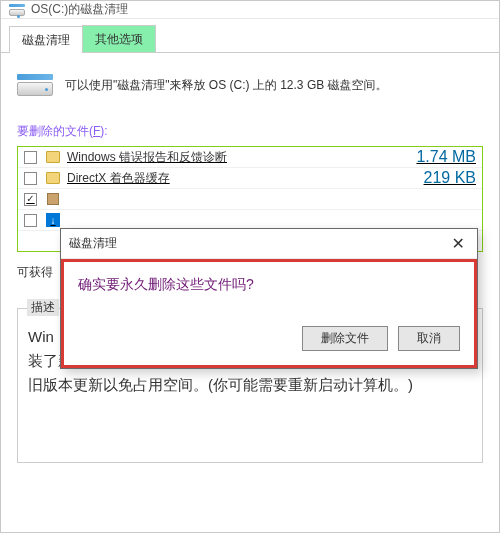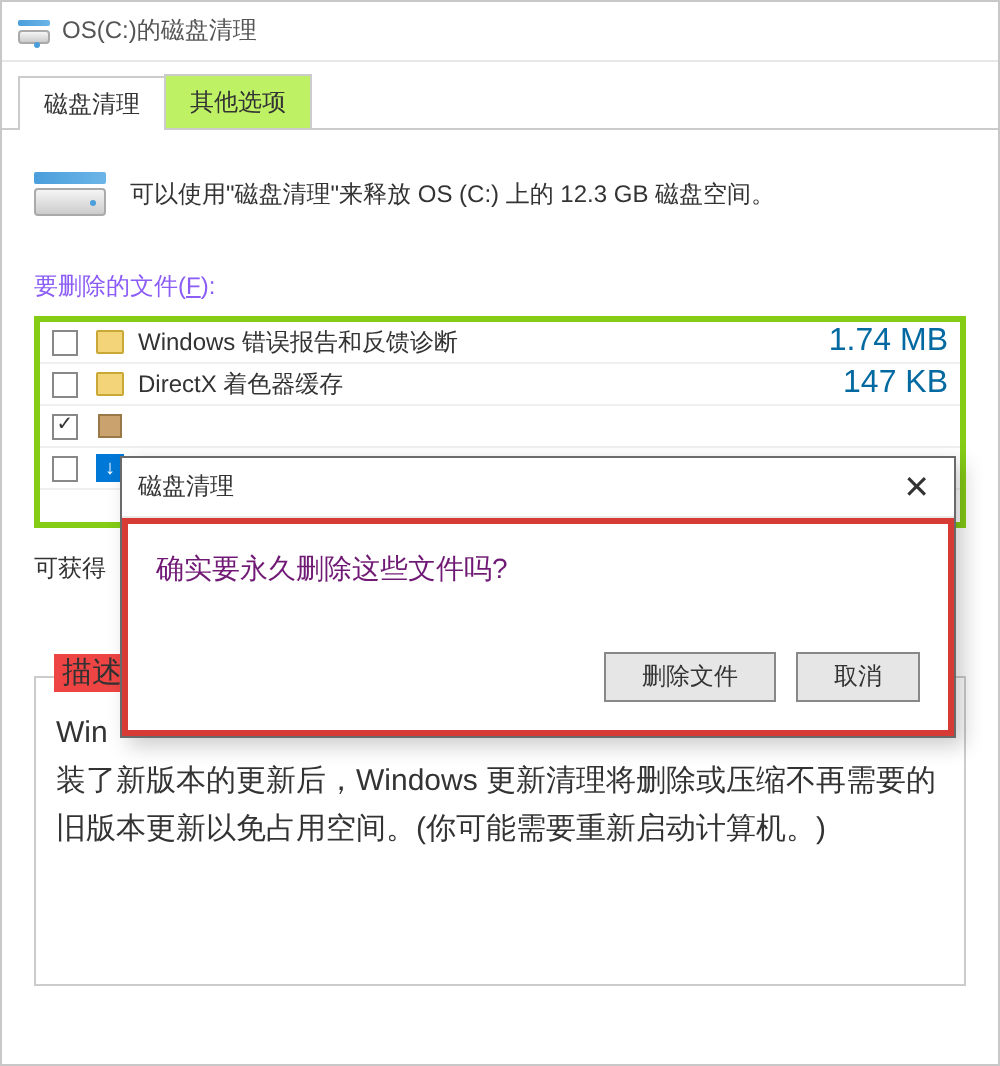--- a/index.html
+++ b/index.html
@@ -14,40 +14,40 @@
     }
     .window {
       border: 1px solid #c8c8c8;
       width: 500px;
       height: 533px;
       display: flex;
       flex-direction: column;
       background: #fff;
     }
     .titlebar {
-      height: 30px;
+      height: 18px;
       display: flex;
       align-items: center;
       padding: 0 8px;
       font-size: 12px;
       color: #555;
       border-bottom: 1px solid #e8e8e8;
     }
     .titlebar .icon { width: 16px; height: 16px; margin-right: 6px; }
     .tabs {
       display: flex;
       border-bottom: 1px solid #ccc;
       padding: 6px 8px 0 8px;
       gap: 0;
     }
     .tab {
       padding: 5px 12px 4px 12px;
       border: 1px solid #ccc;
       border-bottom: none;
-      background: #bef264;
+      background: #86efac;
       font-size: 12px;
       color: #333;
       cursor: pointer;
       position: relative;
       margin-right: -1px;
     }
     .tab.active {
       background: #fff;
       top: 1px;
     }
@@ -72,23 +72,24 @@
     .disk-icon .bot { height: 14px; background: linear-gradient(to bottom, #f5f5f5, #ccc); border: 1px solid #aaa; border-radius: 2px; margin-top: 2px; position: relative; }
     .disk-icon .bot::after { content:""; position:absolute; right:4px; top:5px; width:3px; height:3px; background:#4a9edb; border-radius:50%; }
     .info-text { color: #333; font-size: 12px; }
     .label-row {
       margin-bottom: 6px;
       font-size: 12px;
       color: #8b5cf6;
     }
     .underline { text-decoration: underline; }
     .filelist {
-      border: 3px solid #84cc16;
+      border: 1px solid #84cc16;
       height: 106px;
       overflow: hidden;
+      text-decoration: underline;
     }
     .file-row {
       display: flex;
       align-items: center;
       height: 21px;
       padding: 0 6px;
       border-bottom: 1px solid #f0f0f0;
     }
     .file-row .cb {
       width: 13px; height: 13px;
@@ -110,29 +111,28 @@
     .gainable {
       margin-top: 12px;
       font-size: 12px;
       color:#333;
     }
     .gainable .right { float:right; margin-right: 18px; }
     .desc-group {
       margin-top: 10px;
     }
     .group-label {
-      font-size: 15px;
+      font-size: 12px;
       color:#333;
       position: relative;
       top: 8px;
       left: 10px;
-      background:#ef4444;
+      background:#e5e5e5;
       padding: 0 4px;
       display:inline-block;
-      margin-top:16px;
     }
     .group-box {
       border: 1px solid #ccc;
       padding: 16px 10px 10px 10px;
       color:#333;
       font-size:15px;
       line-height: 1.6;
       height: 155px;
     }
 
@@ -219,21 +219,21 @@
           </div>
         <div class="fname">Windows 错误报告和反馈诊断</div>
         <div class="fsize">1.74 MB</div>
       </div>
       <div class="file-row">
         <div class="cb"></div>
         <div class="fi">
             <div class="folder-icon"></div>
           </div>
         <div class="fname">DirectX 着色器缓存</div>
-        <div class="fsize">147 KB</div>
+        <div class="fsize">219 KB</div>
       </div>
       <div class="file-row">
         <div class="cb checked"></div>
         <div class="fi">
             <div class="box-icon"></div>
           </div>
         <div class="fname"></div>
         <div class="fsize"></div>
       </div>
       <div class="file-row">

